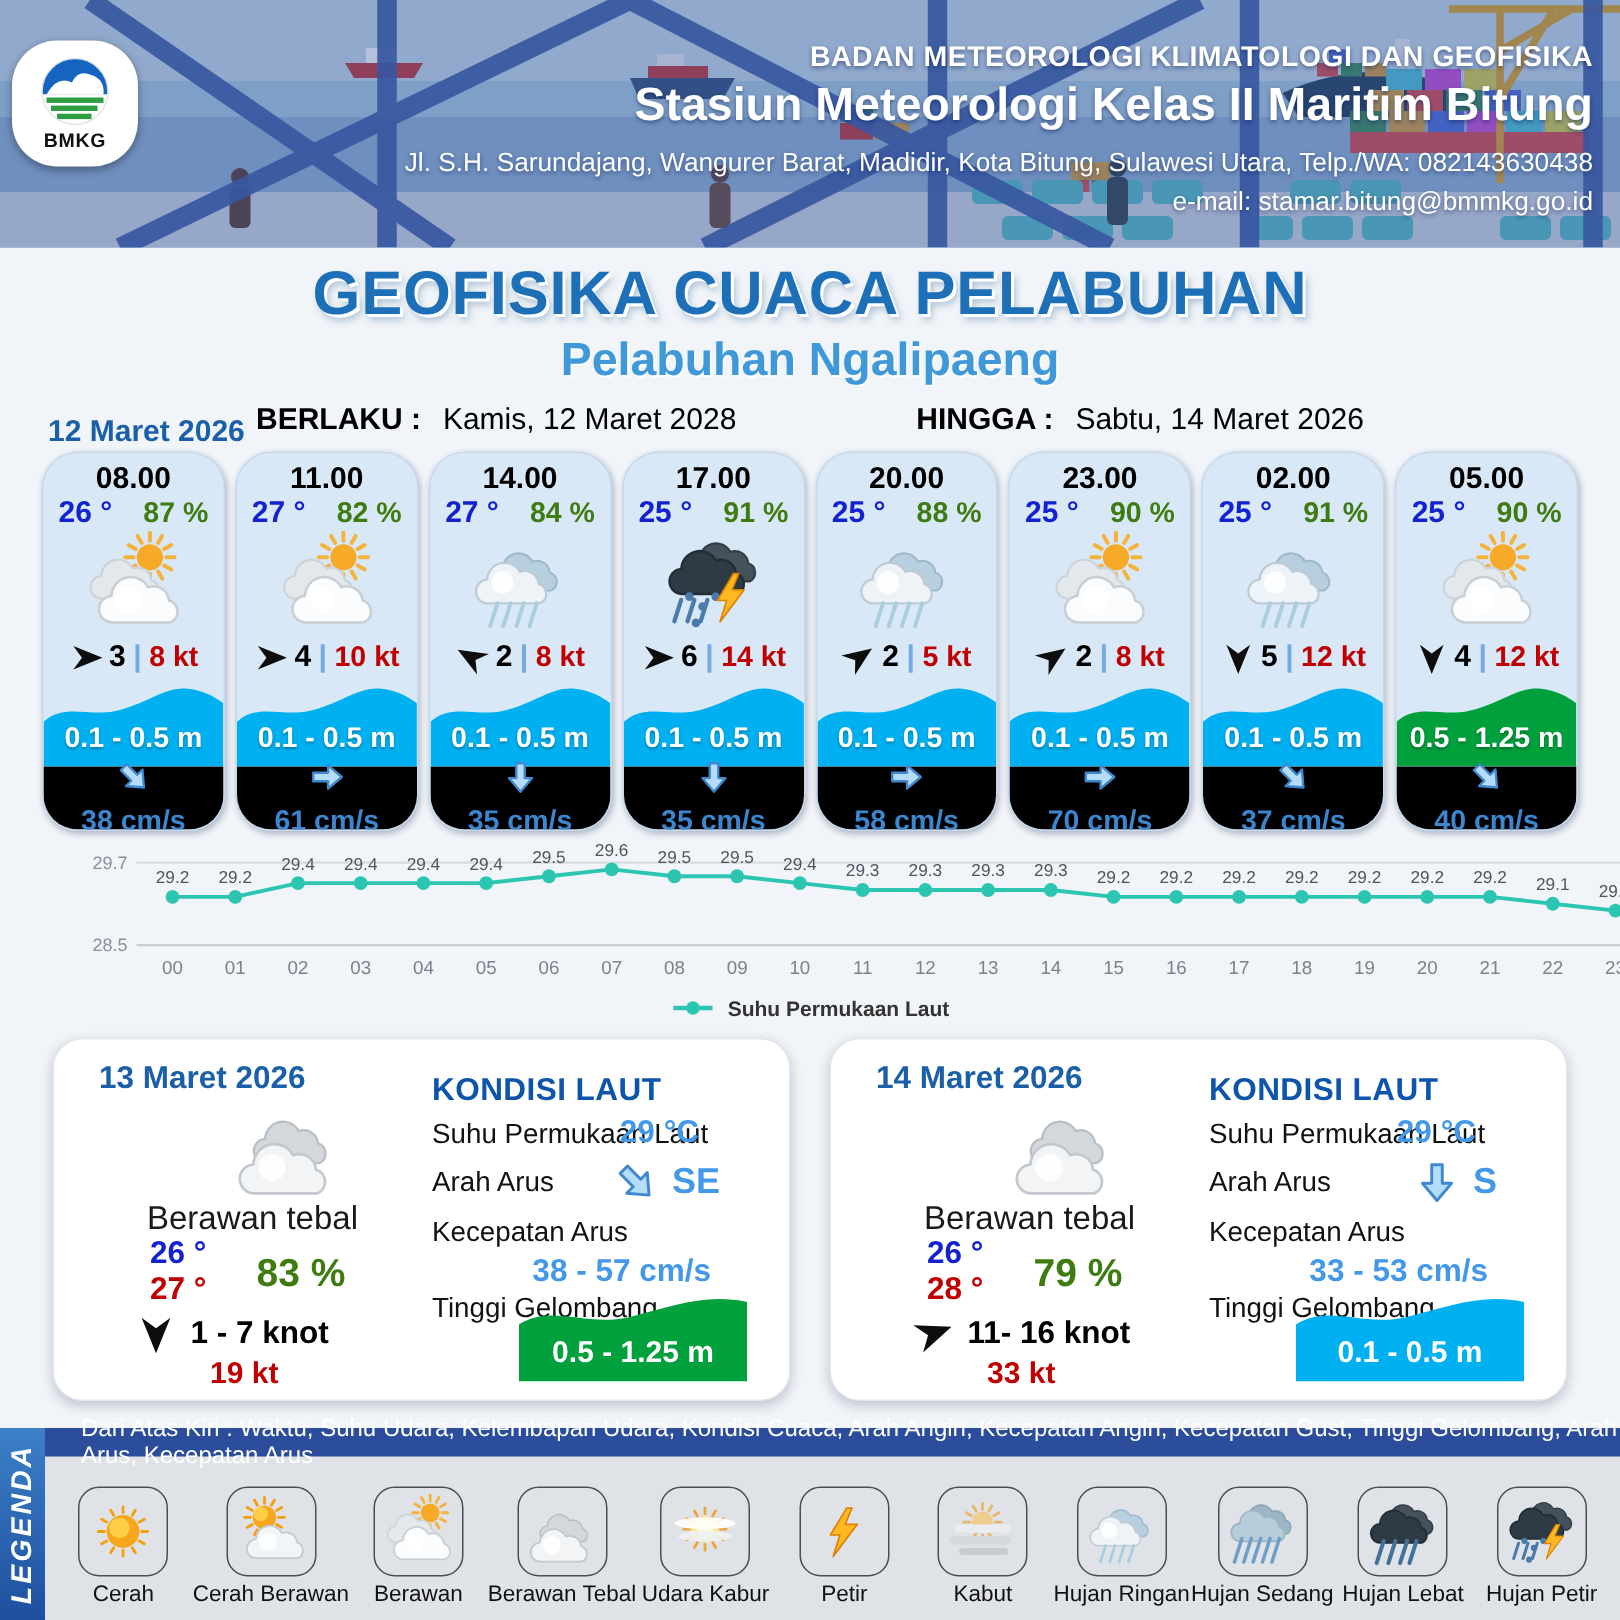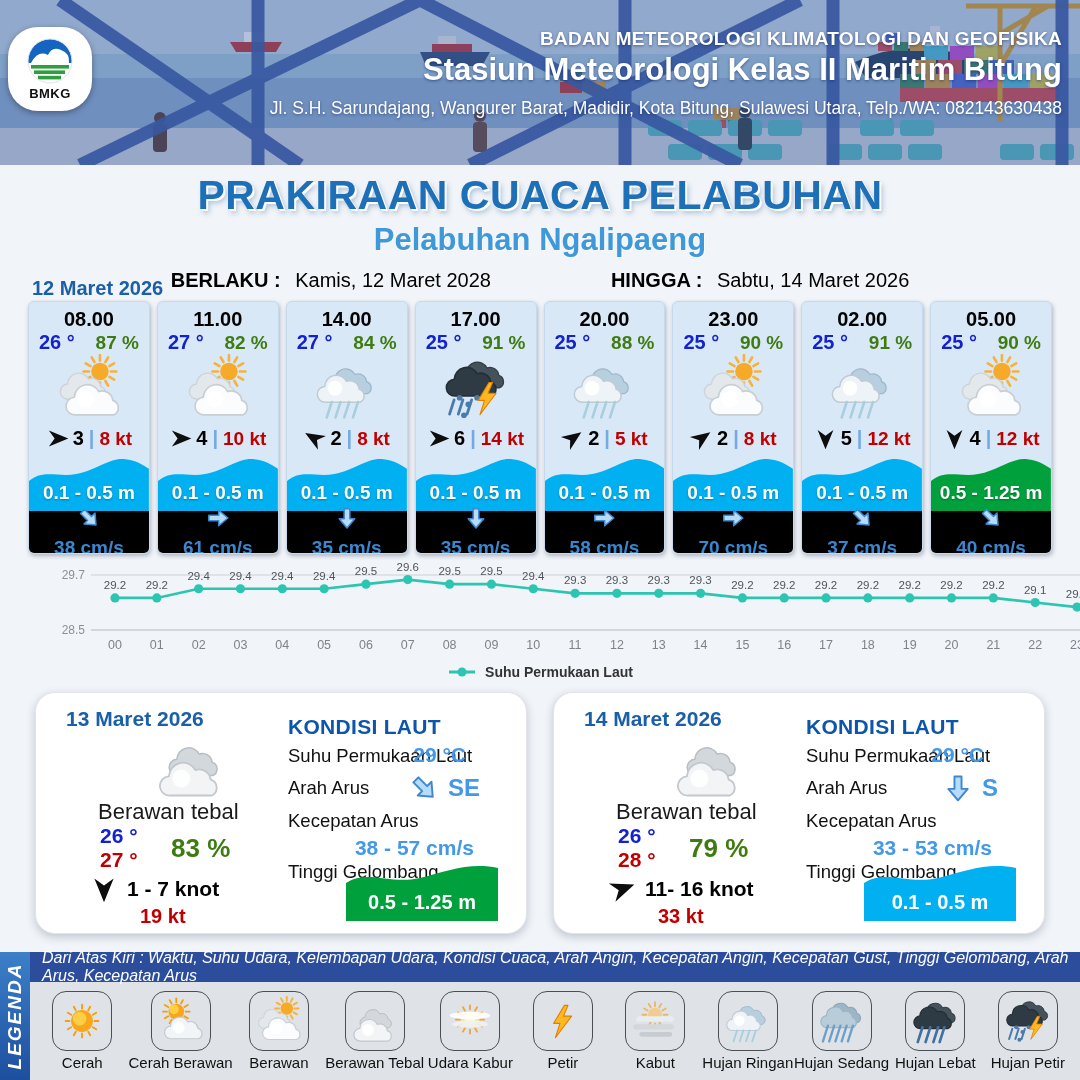--- a/index.html
+++ b/index.html
@@ -24,21 +24,21 @@
     text-shadow:1px 1px 0 #fff, 2px 2px 0 #fff, 3px 4px 5px rgba(100,140,180,.5); }
   .port-title { font-size:31px; font-weight:bold; color:#3f99d8; margin-top:3px; text-shadow:1px 1px 0 #fff; }
   .valid-row { display:flex; justify-content:center; gap:120px; margin-top:11px; font-size:20px; color:#000; }
   .vlabel { font-weight:bold; }
   .vval { margin-left:9px; }
 
   .fdate { position:absolute; left:32px; top:277px; font-size:20px; font-weight:bold; color:#1b5fa8; }
 
   
   .cards { position:absolute; left:28px; top:301px; width:1024px; display:flex; gap:7px; }
-  .card { flex:1; height:253px; background:#d9e8f7; border:1px solid #c6daee; border-radius:6px;
+  .card { flex:1; height:253px; background:#d9e8f7; border:1px solid #c6daee; border-radius:24px;
     box-shadow:1px 2px 4px rgba(70,90,120,.4); overflow:hidden; display:flex; flex-direction:column; }
   .card-time { text-align:center; font-size:20px; font-weight:bold; color:#000; margin-top:6px; height:24px; }
   .card-th { display:flex; justify-content:space-between; padding:0 10px; height:24px; align-items:center; }
   .card-temp { font-size:20px; font-weight:bold; color:#1322cf; }
   .card-hum { font-size:19px; font-weight:bold; color:#3e7c12; }
   .card-icon { height:70px; display:flex; align-items:center; justify-content:center; }
   .card-wind { display:flex; align-items:center; justify-content:center; gap:4px; height:31px; }
   .wnum { font-size:20px; font-weight:bold; color:#000; }
   .wsep { font-size:20px; font-weight:bold; color:#74a9e4; margin:0 1px; }
   .wgust { font-size:19px; font-weight:bold; color:#c00000; }
@@ -86,22 +86,22 @@
   .wave-badge svg { position:absolute; inset:0; width:100%; height:100%; }
   .wave-badge-text { position:absolute; bottom:7px; width:100%; text-align:center; color:#fff;
     font-weight:bold; font-size:20px; }
 
   
   .legend-sec { position:absolute; left:0; top:952px; width:1080px; height:128px; background:#dfe3e7; }
   .legend-band { position:absolute; left:0; top:0; width:30px; height:128px;
     background:linear-gradient(180deg,#3c80c8,#1d4f9e); display:flex; align-items:center; justify-content:center; }
   .legend-band span { transform:rotate(-90deg); color:#fff; font-weight:bold; font-style:italic;
     font-size:19px; letter-spacing:2px; white-space:nowrap; }
-  .legend-note { position:absolute; left:30px; top:0; width:1050px; height:30px; background:#2b4d9b;
-    color:#fff; font-style:italic; font-size:16px; display:flex; align-items:center; padding-left:12px; }
+  .legend-note { position:absolute; left:30px; top:0; width:1050px; height:19px; background:#2b4d9b;
+    color:#fff; font-size:16px; display:flex; align-items:center; padding-left:24px; }
   .legend-items { position:absolute; left:30px; top:33px; width:1050px; height:95px; display:flex; padding:5px 6px 0; }
   .legend-item { flex:1; text-align:center; }
   .legend-box { width:60px; height:60px; border:1.6px solid #4a4f54; border-radius:14px; margin:1px auto 0;
     display:flex; align-items:center; justify-content:center; }
   .legend-label { font-size:15px; color:#111; margin-top:3px; white-space:nowrap; }
 </style>
 </head>
 <body>
 
 <div class="header">
@@ -217,25 +217,26 @@
       </g>
       <circle cx="24" cy="24" r="22" fill="none" stroke="#dfe5ea" stroke-width="1"></circle>
     </svg>
     <div class="logo-label">BMKG</div>
   </div>
 
   <div class="header-text">
     <div class="agency">BADAN METEOROLOGI KLIMATOLOGI DAN GEOFISIKA</div>
     <div class="station">Stasiun Meteorologi Kelas II Maritim Bitung</div>
     <div class="addr">Jl. S.H. Sarundajang, Wangurer Barat, Madidir, Kota Bitung, Sulawesi Utara, Telp./WA: 082143630438</div>
+    <div class="email">e-mail: stamar.bitung@bmmkg.go.id</div>
   </div>
 </div>
 
 <div class="title-block">
-  <div class="main-title">PRAKIRAAN CUACA PELABUHAN</div>
+  <div class="main-title">GEOFISIKA CUACA PELABUHAN</div>
   <div class="port-title">Pelabuhan Ngalipaeng</div>
   <div class="valid-row">
     <div>
       <span class="vlabel">BERLAKU :</span>
       <span class="vval">Kamis, 12 Maret 2028</span>
     </div>
     <div>
       <span class="vlabel">HINGGA :</span>
       <span class="vval">Sabtu, 14 Maret 2026</span>
     </div>

